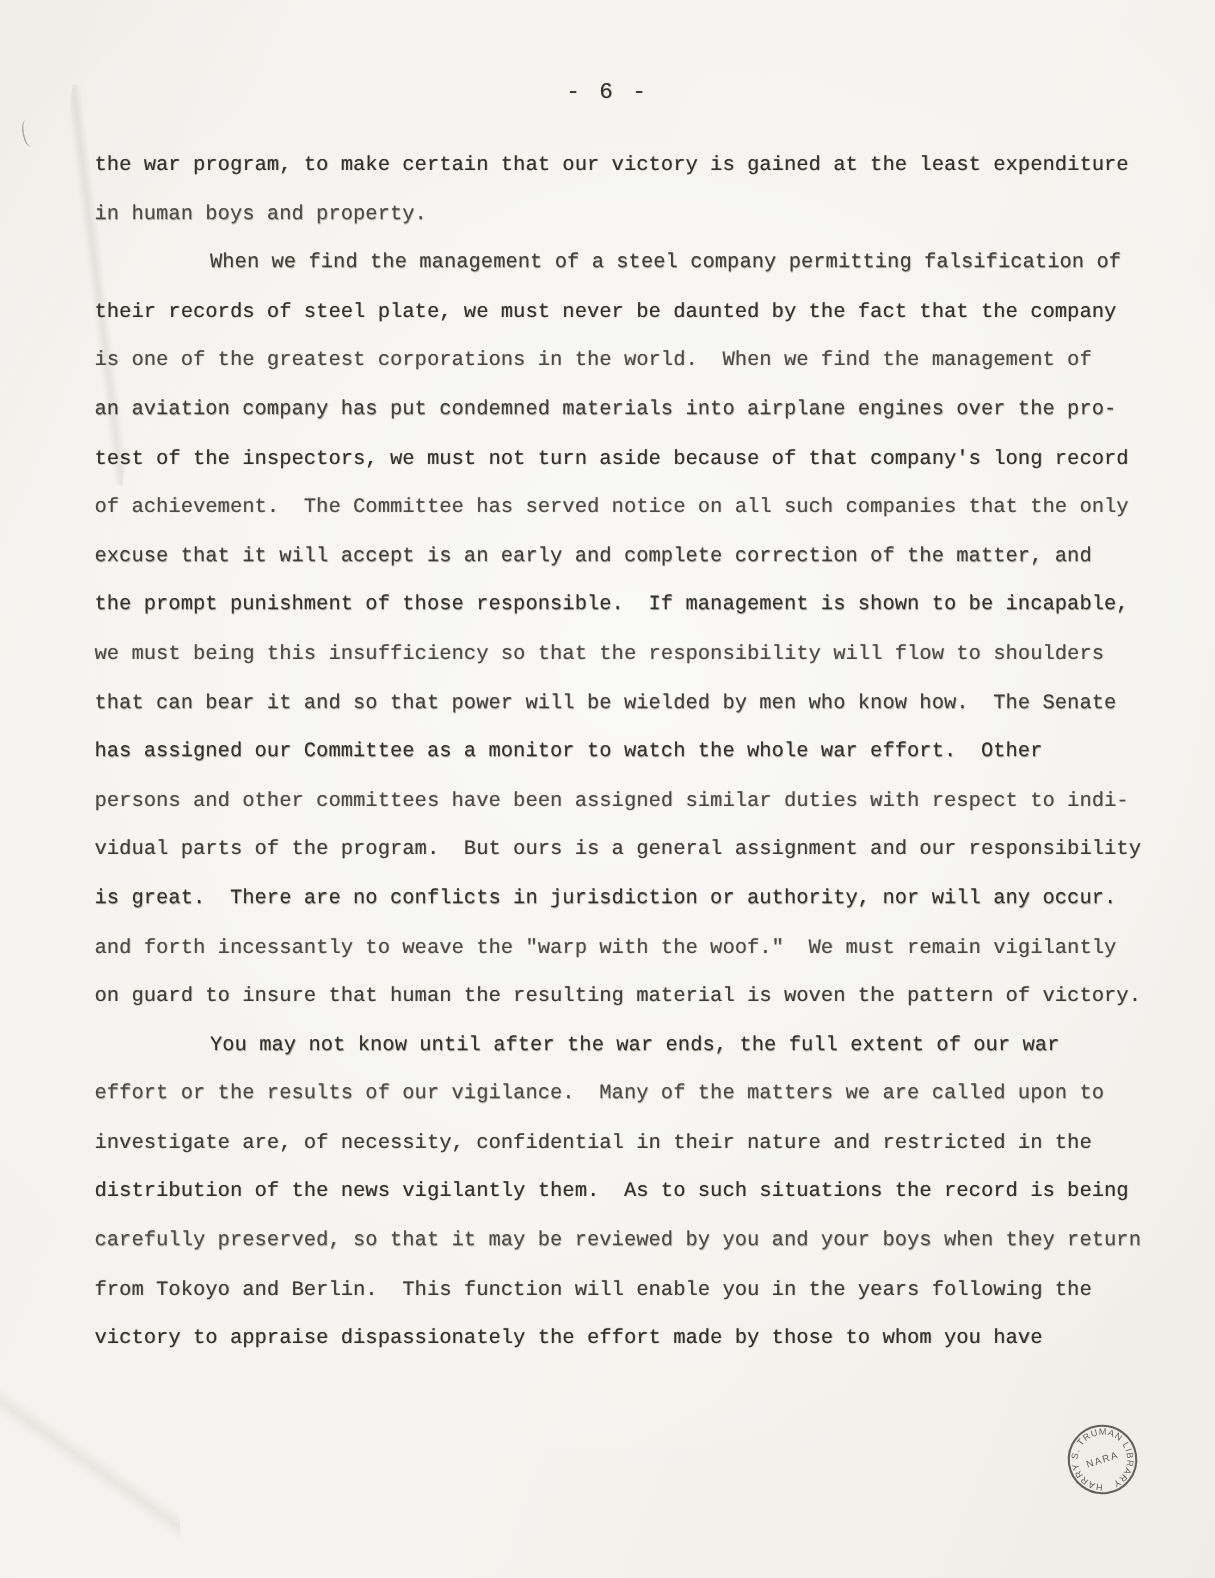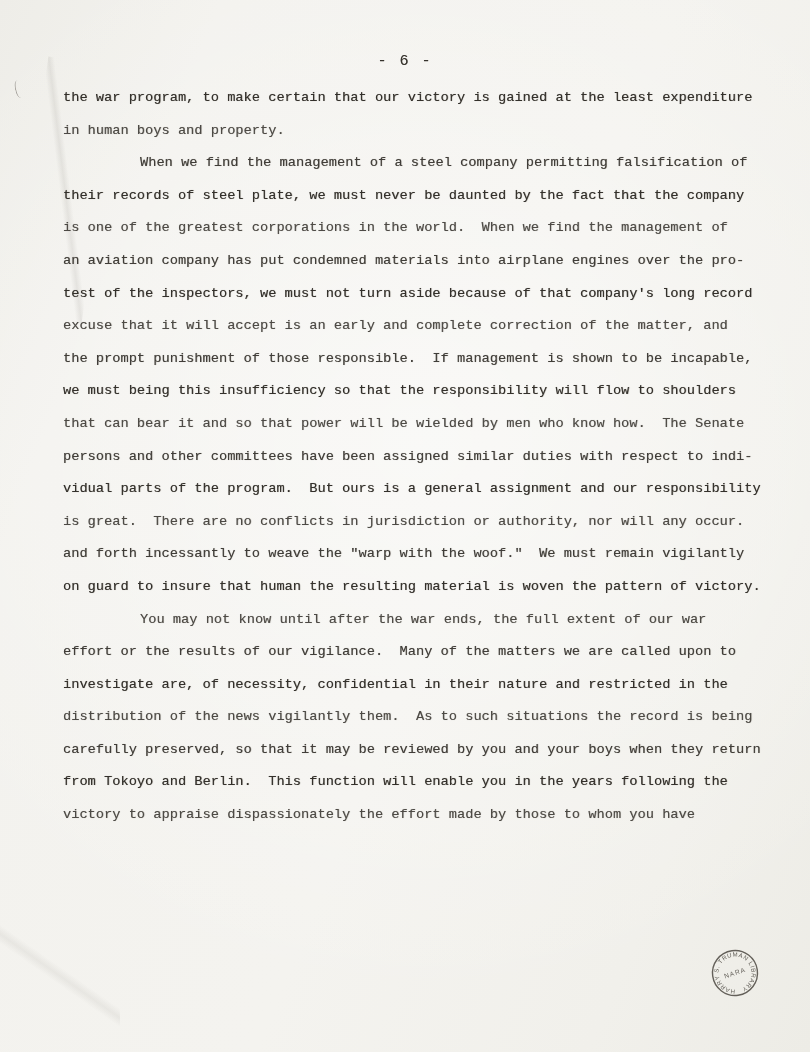--- a/index.html
+++ b/index.html
@@ -47,21 +47,21 @@
     left: 0;
     width: 100%;
     text-align: center;
     font-size: 15px;
     letter-spacing: 2px;
     color: #35322c;
     text-shadow: 0.3px 0.3px 0.6px rgba(55,50,42,0.55);
   }
   .body-text {
     position: absolute;
-    top: 82px;
+    top: 95px;
     left: 63px;
     width: 710px;
   }
   .doc-line {
     white-space: pre;
     font-size: 13.6px;
     line-height: 32.6px;
     height: 32.6px;
     letter-spacing: 0.05px;
     color: #2d2a25;
@@ -94,24 +94,26 @@
   <div class="page-number">- 6 -</div>
 
   <div class="body-text">
       <div class="doc-line">the war program, to make certain that our victory is gained at the least expenditure</div>
       <div class="doc-line">in human boys and property.</div>
       <div class="doc-line indent">When we find the management of a steel company permitting falsification of</div>
       <div class="doc-line">their records of steel plate, we must never be daunted by the fact that the company</div>
       <div class="doc-line">is one of the greatest corporations in the world.  When we find the management of</div>
       <div class="doc-line">an aviation company has put condemned materials into airplane engines over the pro-</div>
       <div class="doc-line">test of the inspectors, we must not turn aside because of that company's long record</div>
+      <div class="doc-line">of achievement.  The Committee has served notice on all such companies that the only</div>
       <div class="doc-line">excuse that it will accept is an early and complete correction of the matter, and</div>
       <div class="doc-line">the prompt punishment of those responsible.  If management is shown to be incapable,</div>
       <div class="doc-line">we must being this insufficiency so that the responsibility will flow to shoulders</div>
       <div class="doc-line">that can bear it and so that power will be wielded by men who know how.  The Senate</div>
+      <div class="doc-line">has assigned our Committee as a monitor to watch the whole war effort.  Other</div>
       <div class="doc-line">persons and other committees have been assigned similar duties with respect to indi-</div>
       <div class="doc-line">vidual parts of the program.  But ours is a general assignment and our responsibility</div>
       <div class="doc-line">is great.  There are no conflicts in jurisdiction or authority, nor will any occur.</div>
       <div class="doc-line">and forth incessantly to weave the "warp with the woof."  We must remain vigilantly</div>
       <div class="doc-line">on guard to insure that human the resulting material is woven the pattern of victory.</div>
       <div class="doc-line indent">You may not know until after the war ends, the full extent of our war</div>
       <div class="doc-line">effort or the results of our vigilance.  Many of the matters we are called upon to</div>
       <div class="doc-line">investigate are, of necessity, confidential in their nature and restricted in the</div>
       <div class="doc-line">distribution of the news vigilantly them.  As to such situations the record is being</div>
       <div class="doc-line">carefully preserved, so that it may be reviewed by you and your boys when they return</div>

